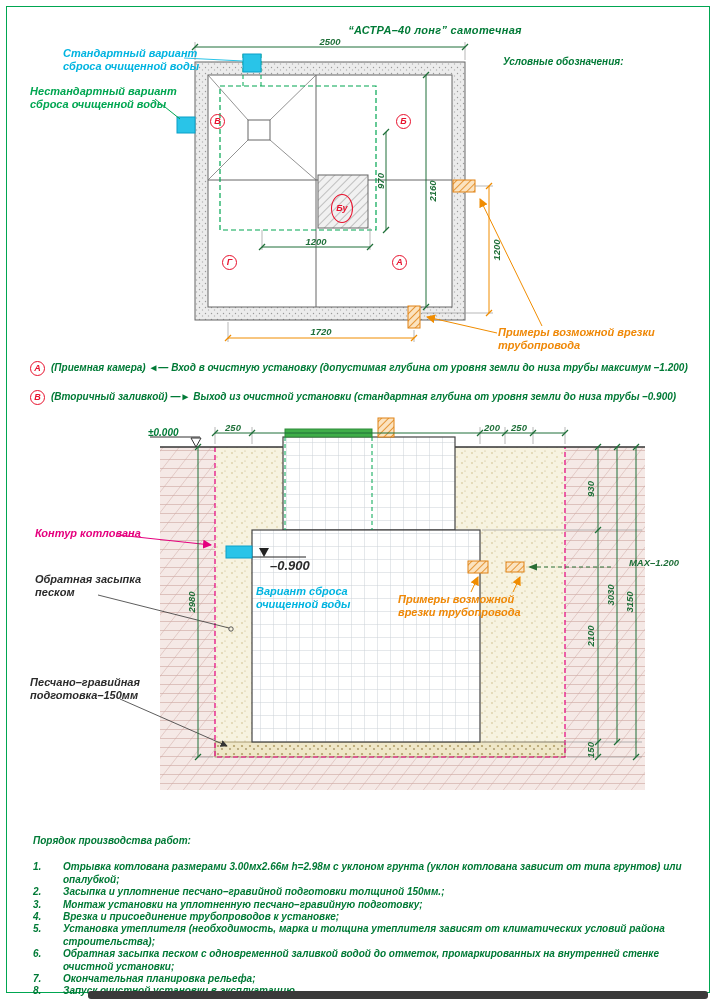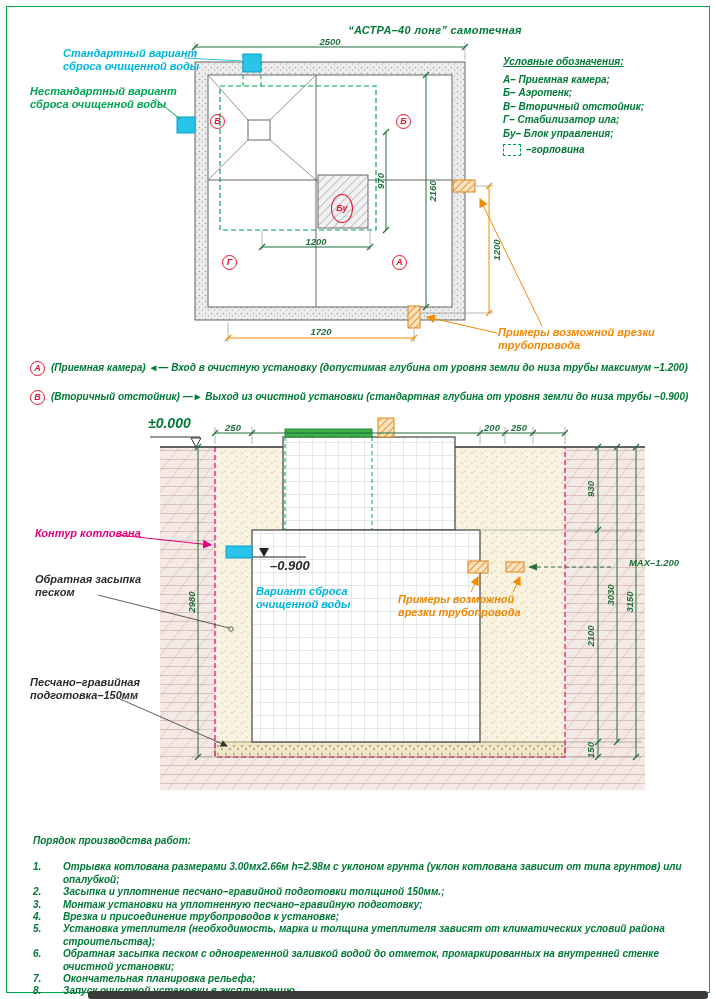--- a/index.html
+++ b/index.html
@@ -226,32 +226,21 @@
 
   <div class="lbl title c-dgreen" style="left:185px;top:11px;width:500px;text-align:center;font-size:11px">
     <div>“АСТРА–40 лонг” самотечная</div>
   </div>
 
   <div class="lbl c-cyan" style="left:63px;top:47px">Стандартный вариант
 сброса очищенной воды</div>
   <div class="lbl c-green" style="left:30px;top:85px">Нестандартный вариант
 сброса очищенной воды</div>
 
-  <div class="lbl c-dgreen" style="left:503px;top:56px;font-size:10px;text-decoration:underline">Условные обозначения:</div>
-  <div class="legend-list c-dgreen" style="left:503px;top:73px">
-    <div>А– Приемная камера;</div>
-    <div>Б– Аэротенк;</div>
-    <div>В– Вторичный отстойник;</div>
-    <div>Г– Стабилизатор ила;</div>
-    <div>Бу– Блок управления;</div>
-    <div class="legend-neck">
-      <span class="dashbox"></span>
-      <span>–горловина</span>
-    </div>
-  </div>
+  <div class="lbl c-dgreen" style="left:503px;top:56px;font-size:10px;">Условные обозначения:</div>
 
   <div class="mk" style="left:210px;top:114px">В</div>
   <div class="mk" style="left:396px;top:114px">Б</div>
   <div class="mk" style="left:222px;top:255px">Г</div>
   <div class="mk" style="left:392px;top:255px">А</div>
   <div class="mk mk-bu" style="left:331px;top:194px">Бу</div>
 
   <div class="dim" style="left:330px;top:41px">2500</div>
   <div class="dim v" style="left:380px;top:181px">970</div>
   <div class="dim v" style="left:432px;top:191px">2160</div>
@@ -266,27 +255,27 @@
     <span class="mk">А</span>
     <span class="note-text">
       <span>(Приемная камера)</span>
       <span>◄—</span>
       <span>Вход в очистную установку (допустимая глубина от уровня земли до низа трубы максимум –1.200)</span>
     </span>
   </div>
   <div class="note" style="left:30px;top:391px">
     <span class="mk">В</span>
     <span class="note-text">
-      <span>(Вторичный отстойник)</span>
+      <span>(Вторичный заливкой)</span>
       <span>—►</span>
       <span>Выход из очистной установки (стандартная глубина от уровня земли до низа трубы –0.900)</span>
     </span>
   </div>
 
-  <div class="lbl c-dgreen" style="left:148px;top:415px;font-size:14px">±0.000</div>
+  <div class="lbl c-dgreen" style="left:148px;top:427px;font-size:10px">±0.000</div>
   <div class="dim" style="left:233px;top:427px">250</div>
   <div class="dim" style="left:492px;top:427px">200</div>
   <div class="dim" style="left:519px;top:427px">250</div>
 
   <div class="lbl c-dark" style="left:270px;top:558px;font-size:13px">–0.900</div>
   <div class="lbl c-cyan" style="left:256px;top:585px">Вариант сброса
 очищенной воды</div>
   <div class="lbl c-orange" style="left:398px;top:593px">Примеры возможной
 врезки трубопровода</div>
   <div class="dim" style="left:654px;top:562px">MAX–1.200</div>

